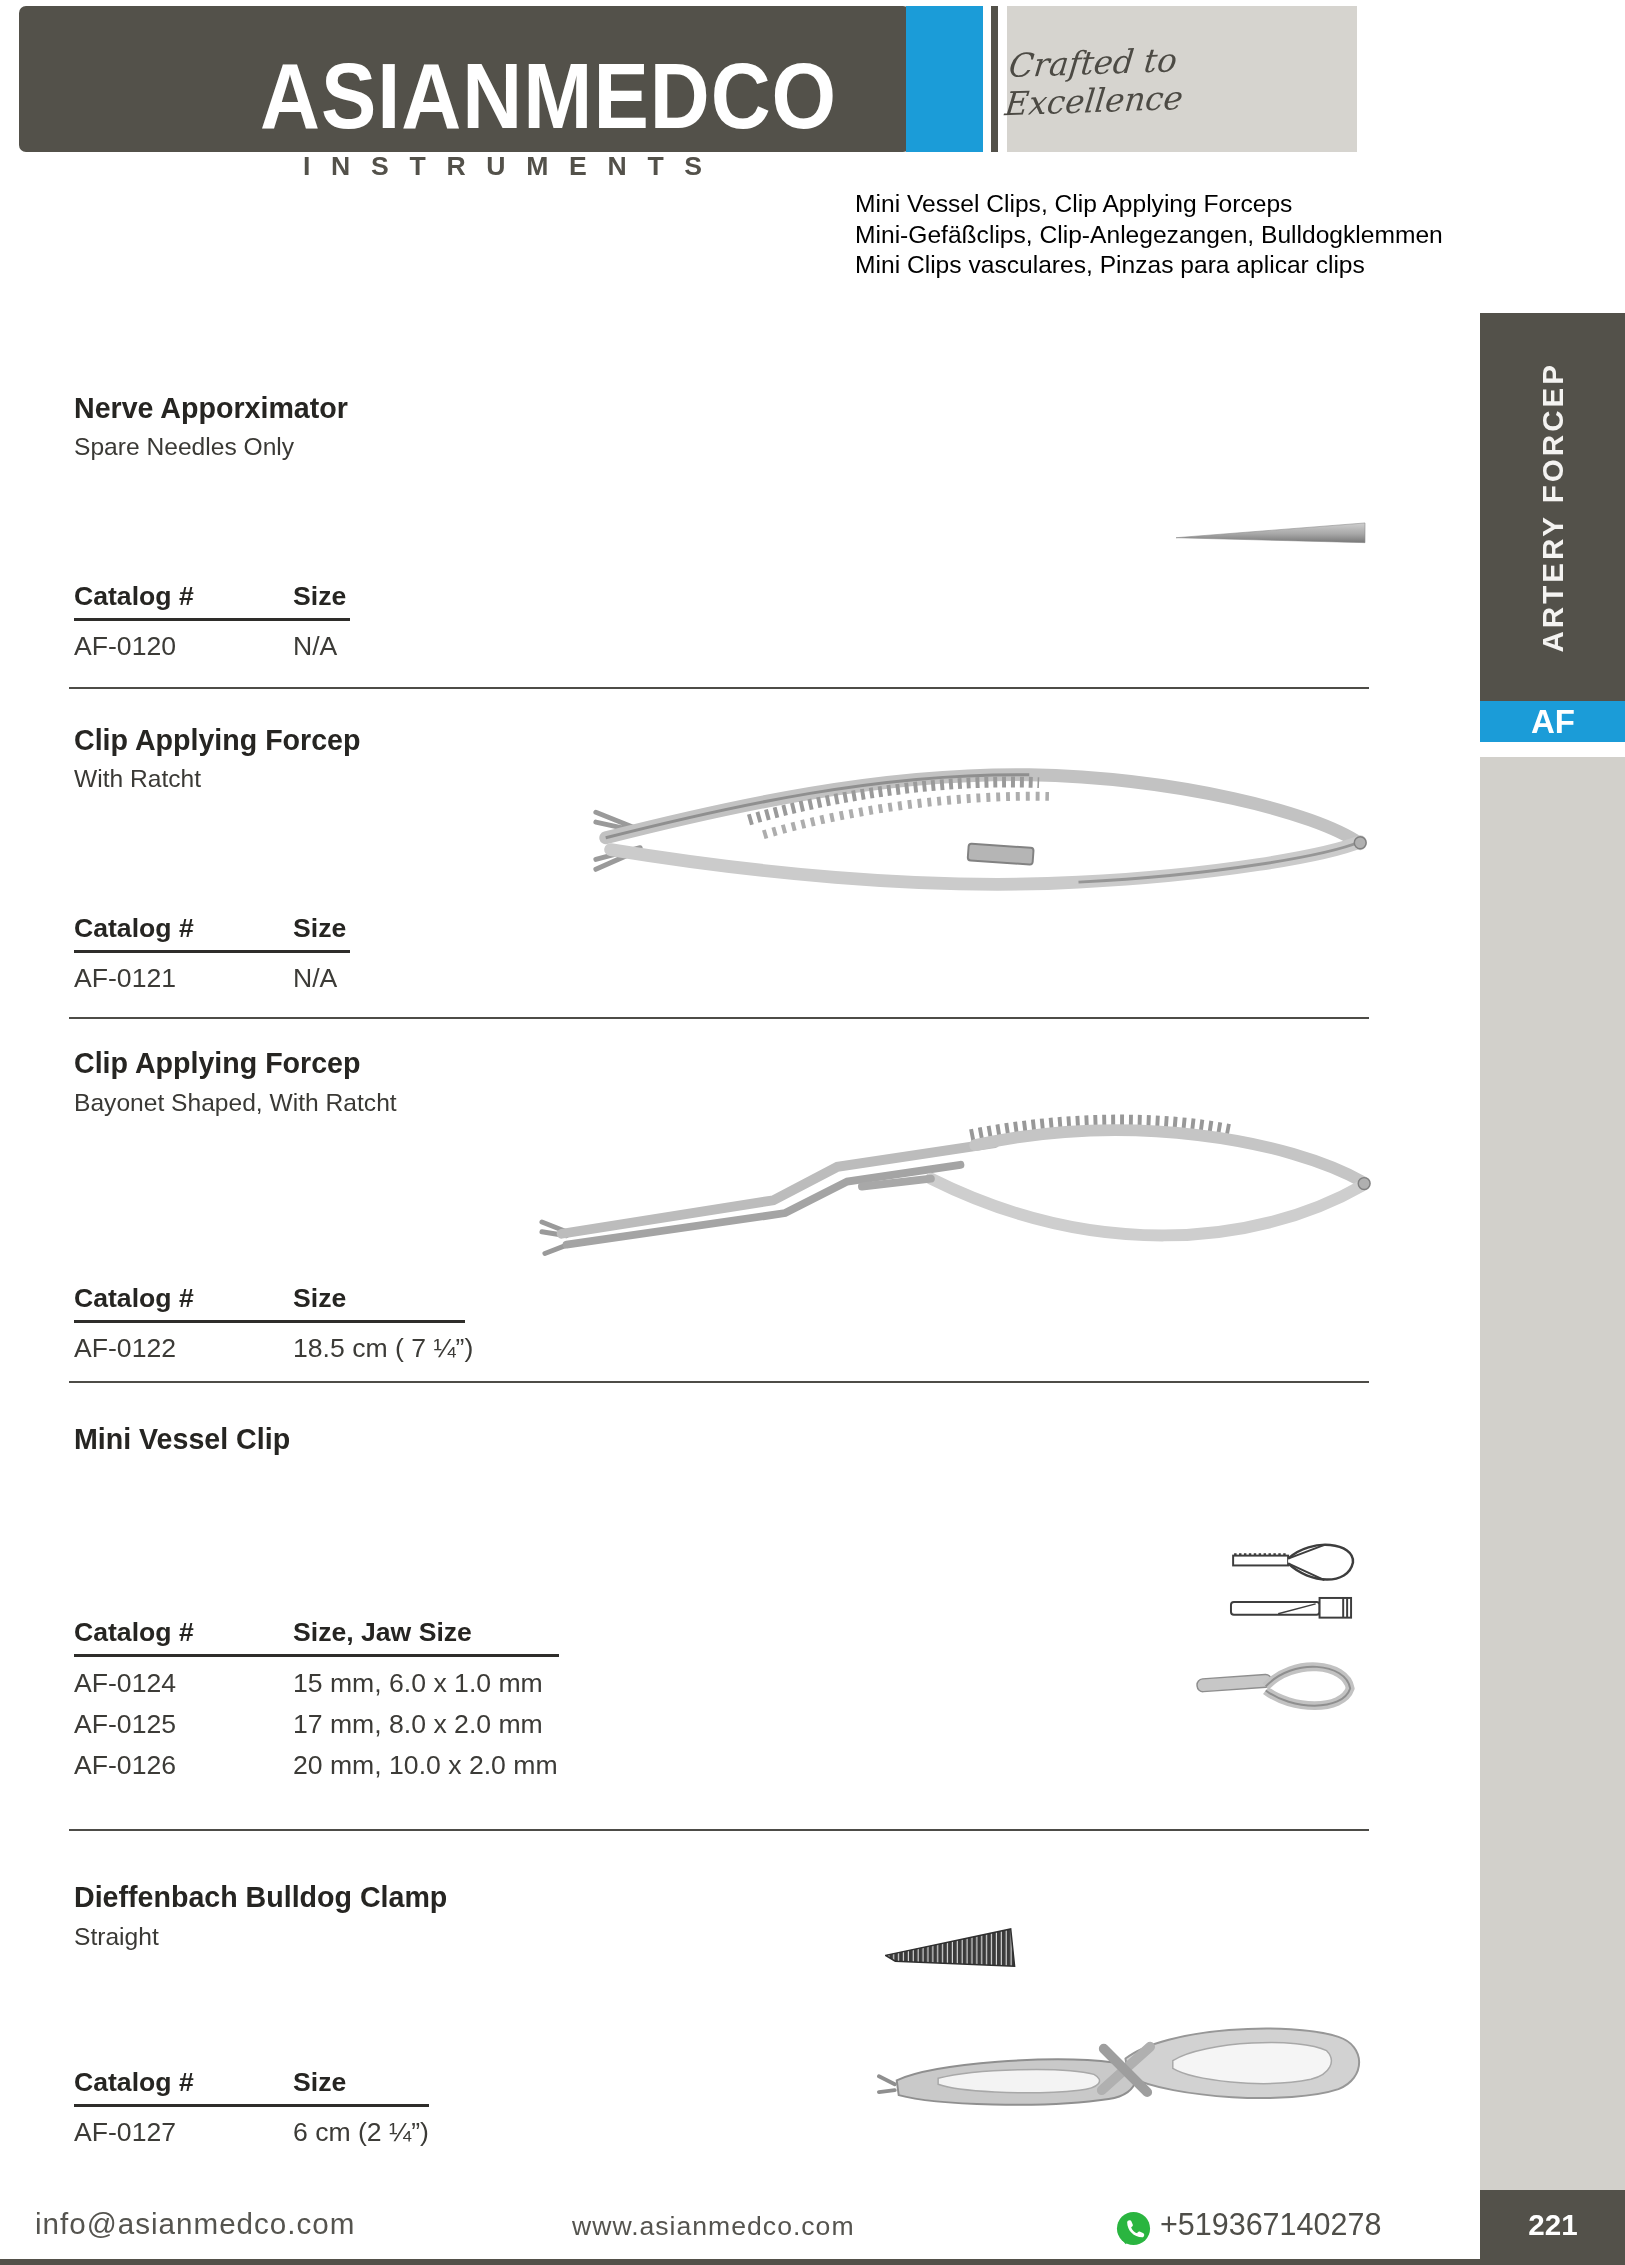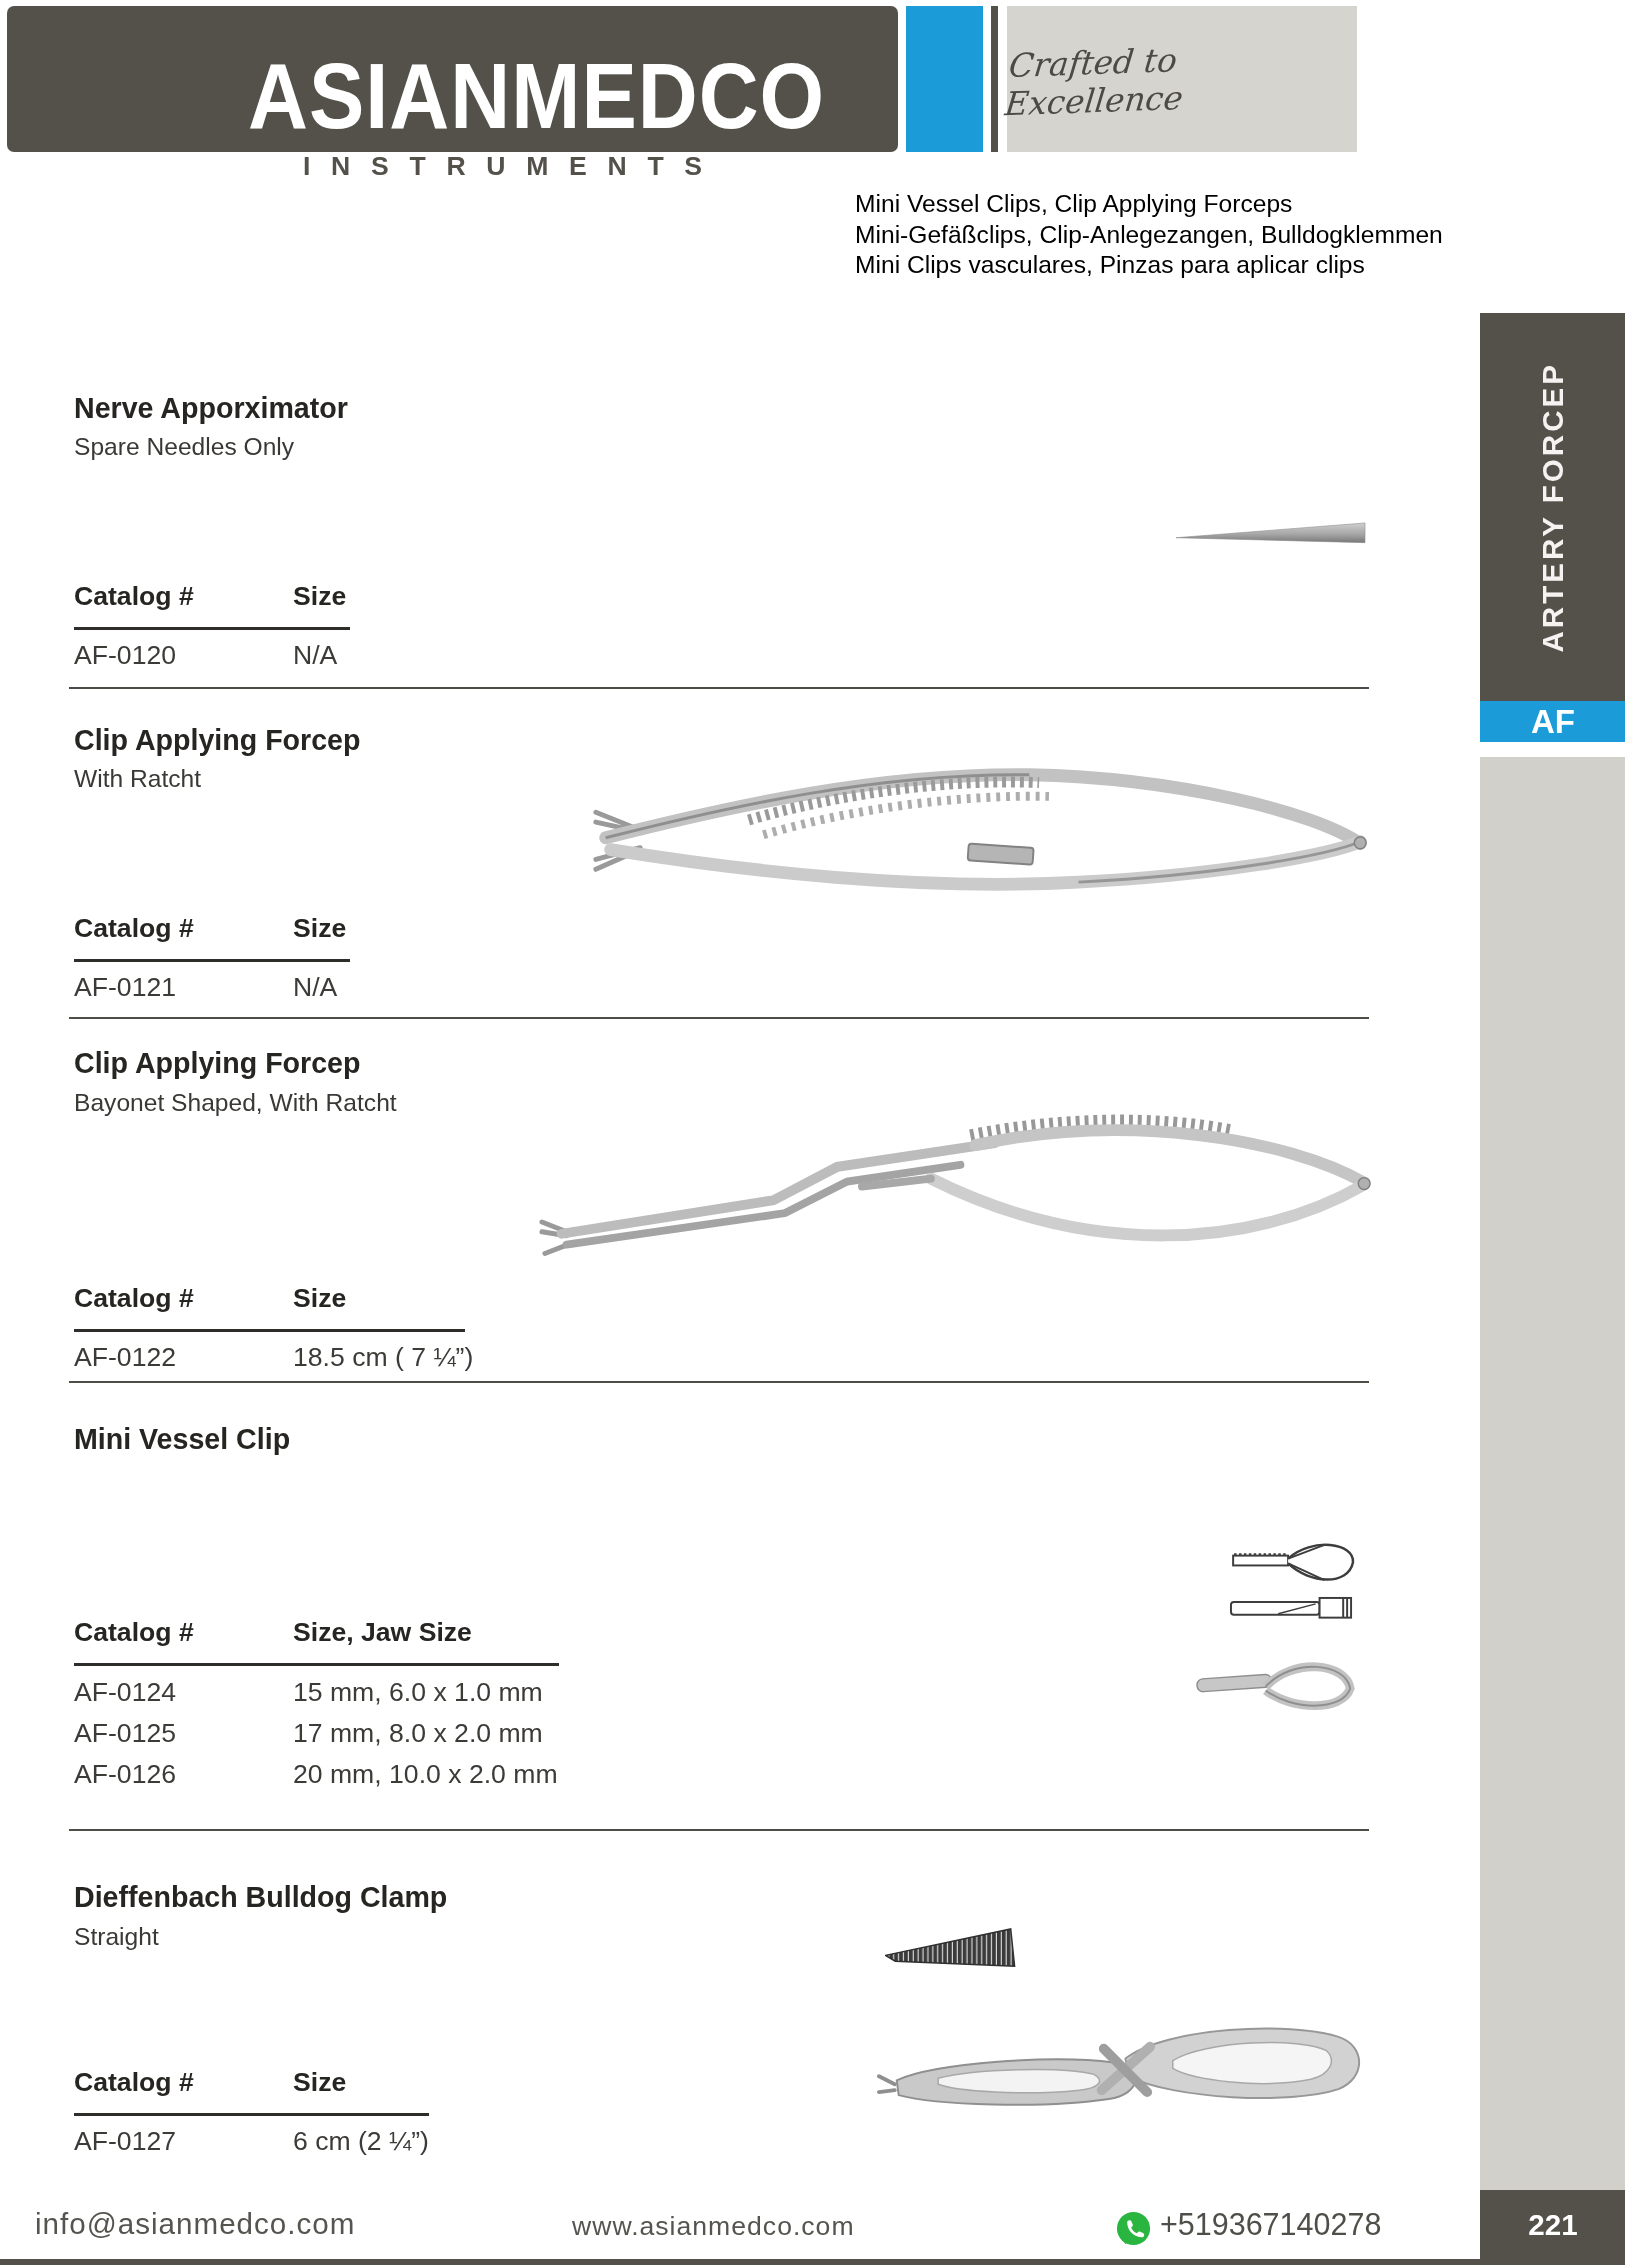--- a/index.html
+++ b/index.html
@@ -1,20 +1,20 @@
 <!DOCTYPE html>
 <html style="--brand-dark: #53514a; --accent-blue: #1b9cd8; --sidebar-light: #d2d0cb; --crafted-bg: #d6d4cf;"><head>
 <meta charset="utf-8">
 <style>
   html,body{margin:0;padding:0;background:#ffffff;}
   .page{position:relative;width:1625px;height:2266px;background:#ffffff;overflow:hidden;
         font-family:"Liberation Sans",sans-serif;color:#2e2d2b;}
 
   
-  .brandbox{position:absolute;left:7px;top:5.9px;width:891px;height:146px;background:var(--brand-dark,#53514a);border-radius:7px;}
+  .brandbox{position:absolute;left:19px;top:5.9px;width:891px;height:146px;background:var(--brand-dark,#53514a);border-radius:7px;}
   .brand{position:absolute;left:241px;top:37px;font-size:83px;font-weight:bold;color:#ffffff;
          letter-spacing:1px;transform:scaleY(1.12);transform-origin:top left;white-space:nowrap;}
   .brandsub{position:absolute;left:303px;top:151px;font-size:26.6px;font-weight:bold;
             letter-spacing:20.7px;color:var(--brand-dark,#53514a);}
   .bluebar{position:absolute;left:906px;top:5.9px;width:77px;height:146px;background:var(--accent-blue,#1b9cd8);}
   .vline{position:absolute;left:991px;top:5.9px;width:6.9px;height:146px;background:var(--brand-dark,#53514a);}
   .craftedbox{position:absolute;left:1007px;top:5.9px;width:350px;height:146px;background:var(--crafted-bg,#d6d4cf);
               display:flex;align-items:center;justify-content:center;}
   .crafted{font-family:"DejaVu Serif",serif;font-style:italic;font-size:32.5px;color:#4c4a44;
            transform:rotate(-2deg) skewX(-8deg);}
@@ -32,21 +32,21 @@
   .pagenum-box{position:absolute;left:1480px;top:2190px;width:146px;height:69px;background:var(--brand-dark,#53514a);
                display:flex;align-items:center;justify-content:center;font-size:29.6px;font-weight:bold;color:#ffffff;}
   .bottombar{position:absolute;left:0;top:2259px;width:1625px;height:6.9px;background:var(--brand-dark,#53514a);}
 
   
   .sec-title{position:absolute;left:74px;font-size:28.6px;font-weight:bold;color:#262522;white-space:nowrap;}
   .sec-sub{position:absolute;left:74px;font-size:24.6px;color:#3a3935;white-space:nowrap;}
   .sep{position:absolute;left:69px;width:1300px;border-top:2px solid #4d4c47;}
 
   .ptable{position:absolute;left:74px;font-size:26.6px;color:#3c3b37;}
-  .thead{display:flex;font-weight:bold;color:#262522;padding-bottom:15px;border-bottom:3px solid #2e2d2a;}
+  .thead{display:flex;font-weight:bold;color:#262522;padding-bottom:6px;border-bottom:3px solid #2e2d2a;}
   .trow{display:flex;line-height:39px;}
   .c1{width:219px;}
   .t-w280 .thead{width:276px;}
   .t-w397 .thead{width:391px;}
   .t-w492 .thead{width:485px;}
   .t-w360 .thead{width:355px;}
   .rows{padding-top:5.9px;}
 
   .inst{position:absolute;}
 

